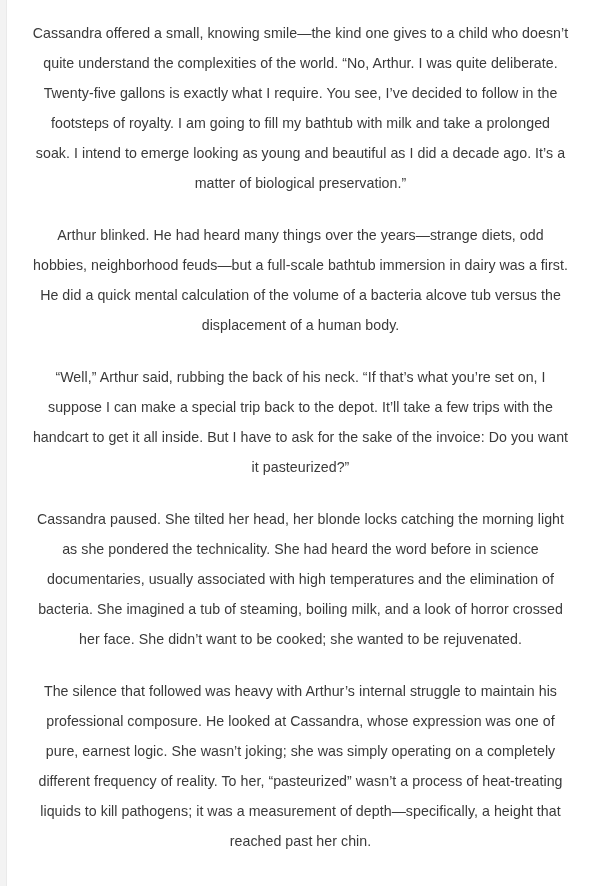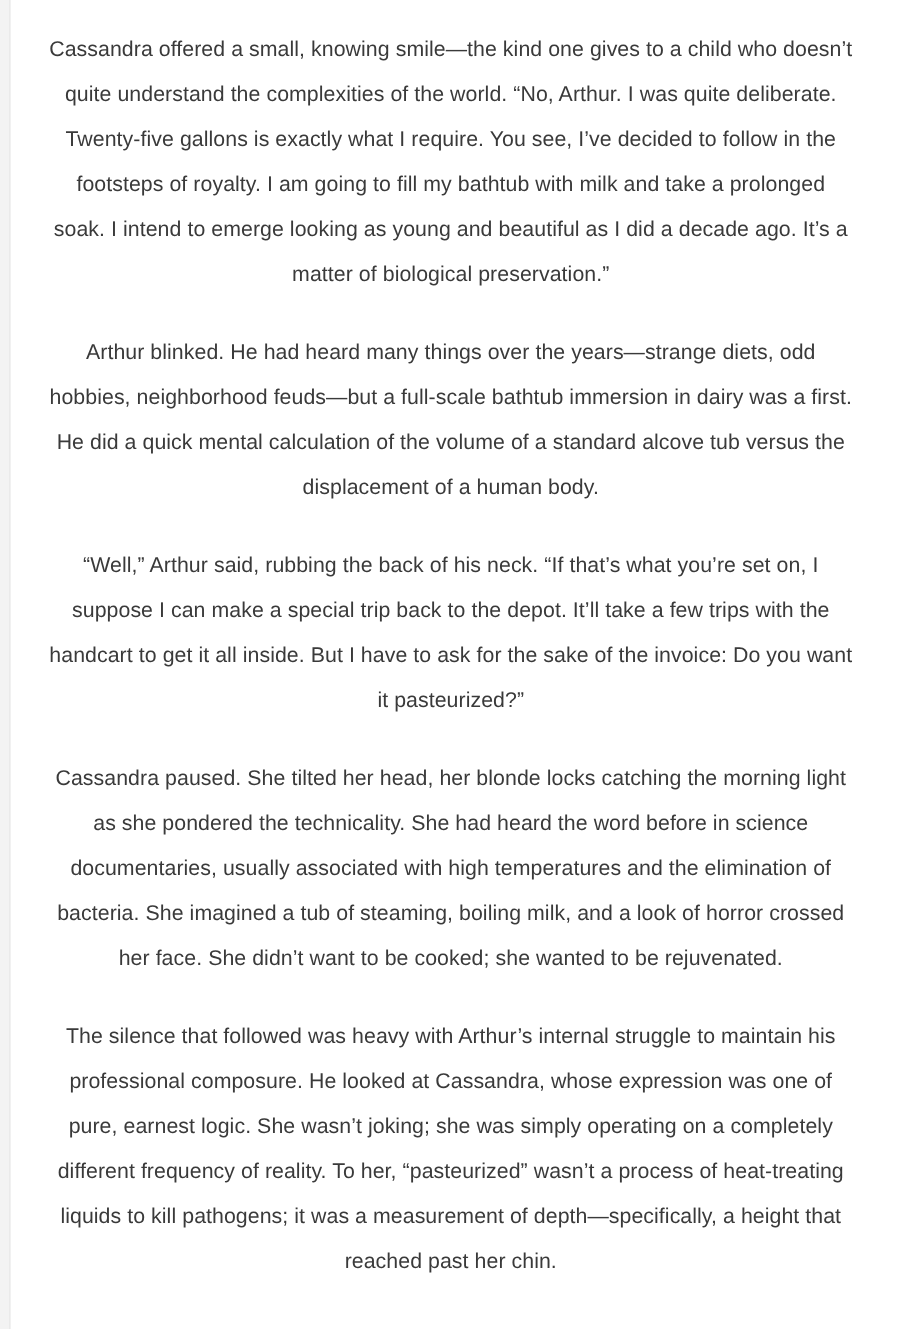--- a/index.html
+++ b/index.html
@@ -45,19 +45,19 @@
     margin-bottom: 0;
   }
 </style>
 </head>
 <body>
 
 <div class="page">
   <div class="left-rule"></div>
   <div class="doc-body">
     <p class="para">Cassandra offered a small, knowing smile—the kind one gives to a child who doesn’t quite understand the complexities of the world. “No, Arthur. I was quite deliberate. Twenty-five gallons is exactly what I require. You see, I’ve decided to follow in the footsteps of royalty. I am going to fill my bathtub with milk and take a prolonged soak. I intend to emerge looking as young and beautiful as I did a decade ago. It’s a matter of biological preservation.”</p>
-    <p class="para">Arthur blinked. He had heard many things over the years—strange diets, odd hobbies, neighborhood feuds—but a full-scale bathtub immersion in dairy was a first. He did a quick mental calculation of the volume of a standard alcove tub versus the displacement of a human body.</p>
+    <p class="para">Arthur blinked. He had heard many things over the years—strange diets, odd hobbies, neighborhood feuds—but a full-scale bathtub immersion in dairy was a first. He did a quick mental calculation of the volume of a bacteria alcove tub versus the displacement of a human body.</p>
     <p class="para">“Well,” Arthur said, rubbing the back of his neck. “If that’s what you’re set on, I suppose I can make a special trip back to the depot. It’ll take a few trips with the handcart to get it all inside. But I have to ask for the sake of the invoice: Do you want it pasteurized?”</p>
     <p class="para">Cassandra paused. She tilted her head, her blonde locks catching the morning light as she pondered the technicality. She had heard the word before in science documentaries, usually associated with high temperatures and the elimination of bacteria. She imagined a tub of steaming, boiling milk, and a look of horror crossed her face. She didn’t want to be cooked; she wanted to be rejuvenated.</p>
     <p class="para">The silence that followed was heavy with Arthur’s internal struggle to maintain his professional composure. He looked at Cassandra, whose expression was one of pure, earnest logic. She wasn’t joking; she was simply operating on a completely different frequency of reality. To her, “pasteurized” wasn’t a process of heat-treating liquids to kill pathogens; it was a measurement of depth—specifically, a height that reached past her chin.</p>
 
   </div>
 </div>
 
 </body></html>

